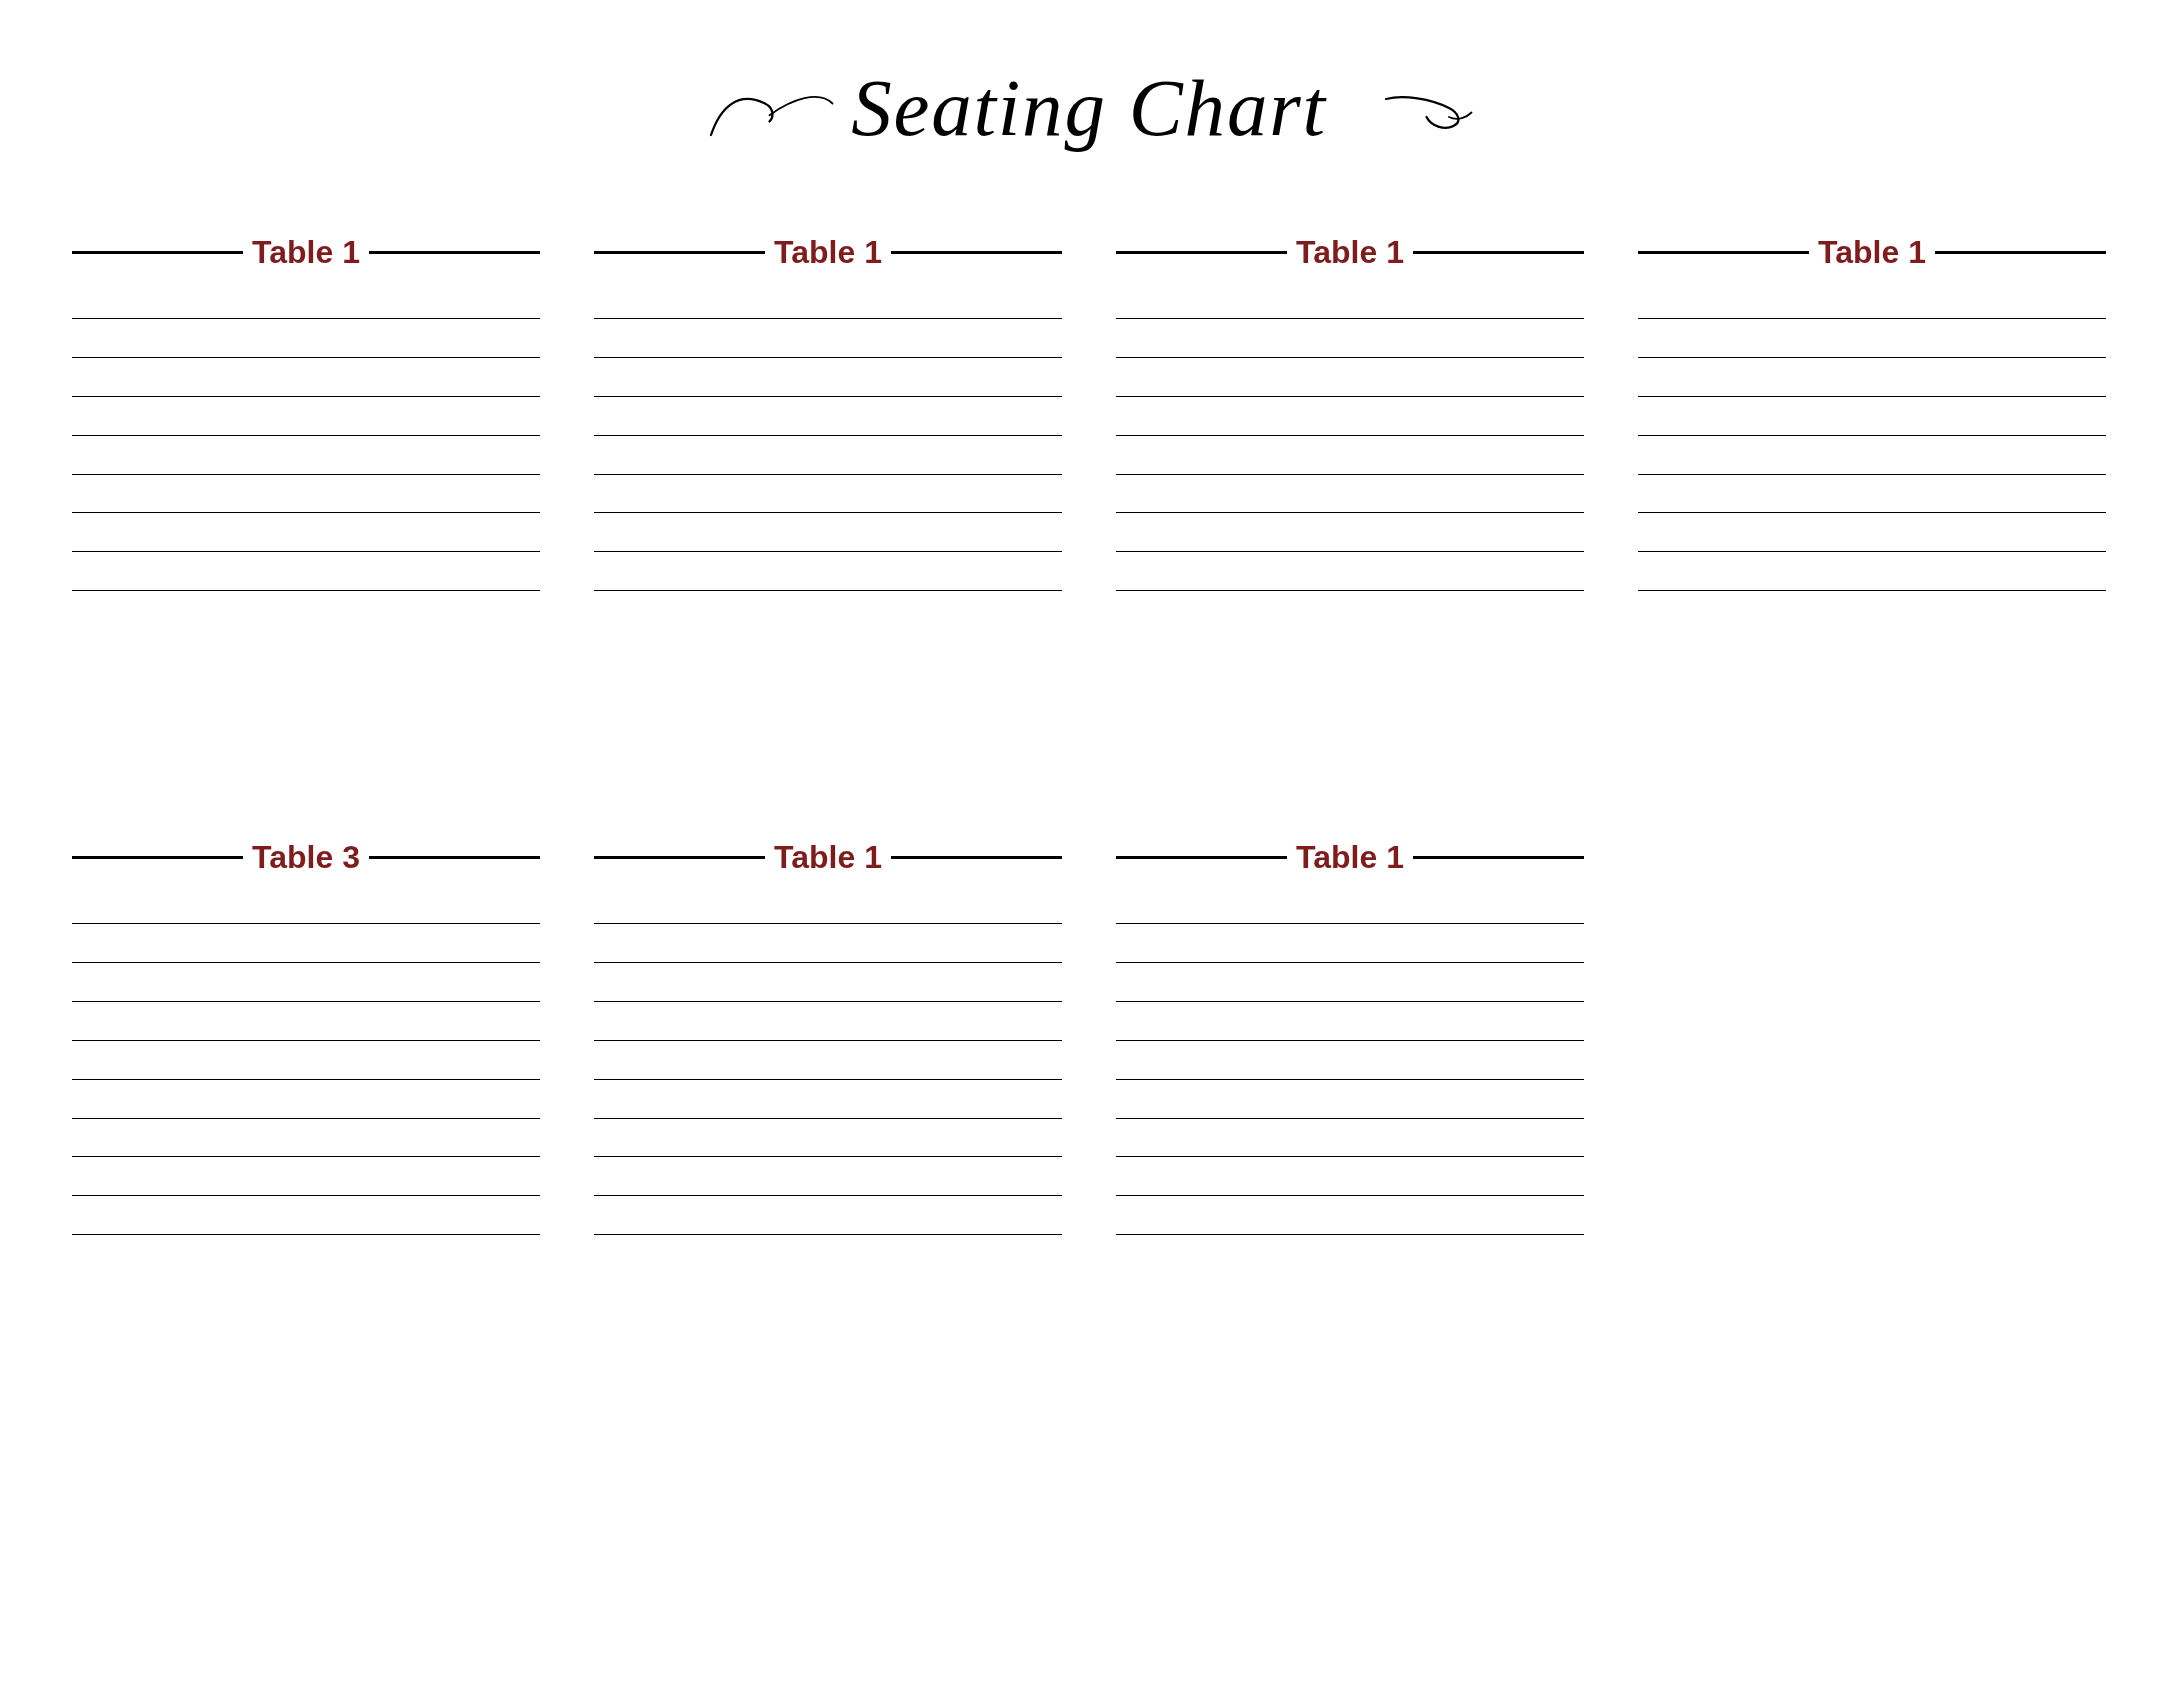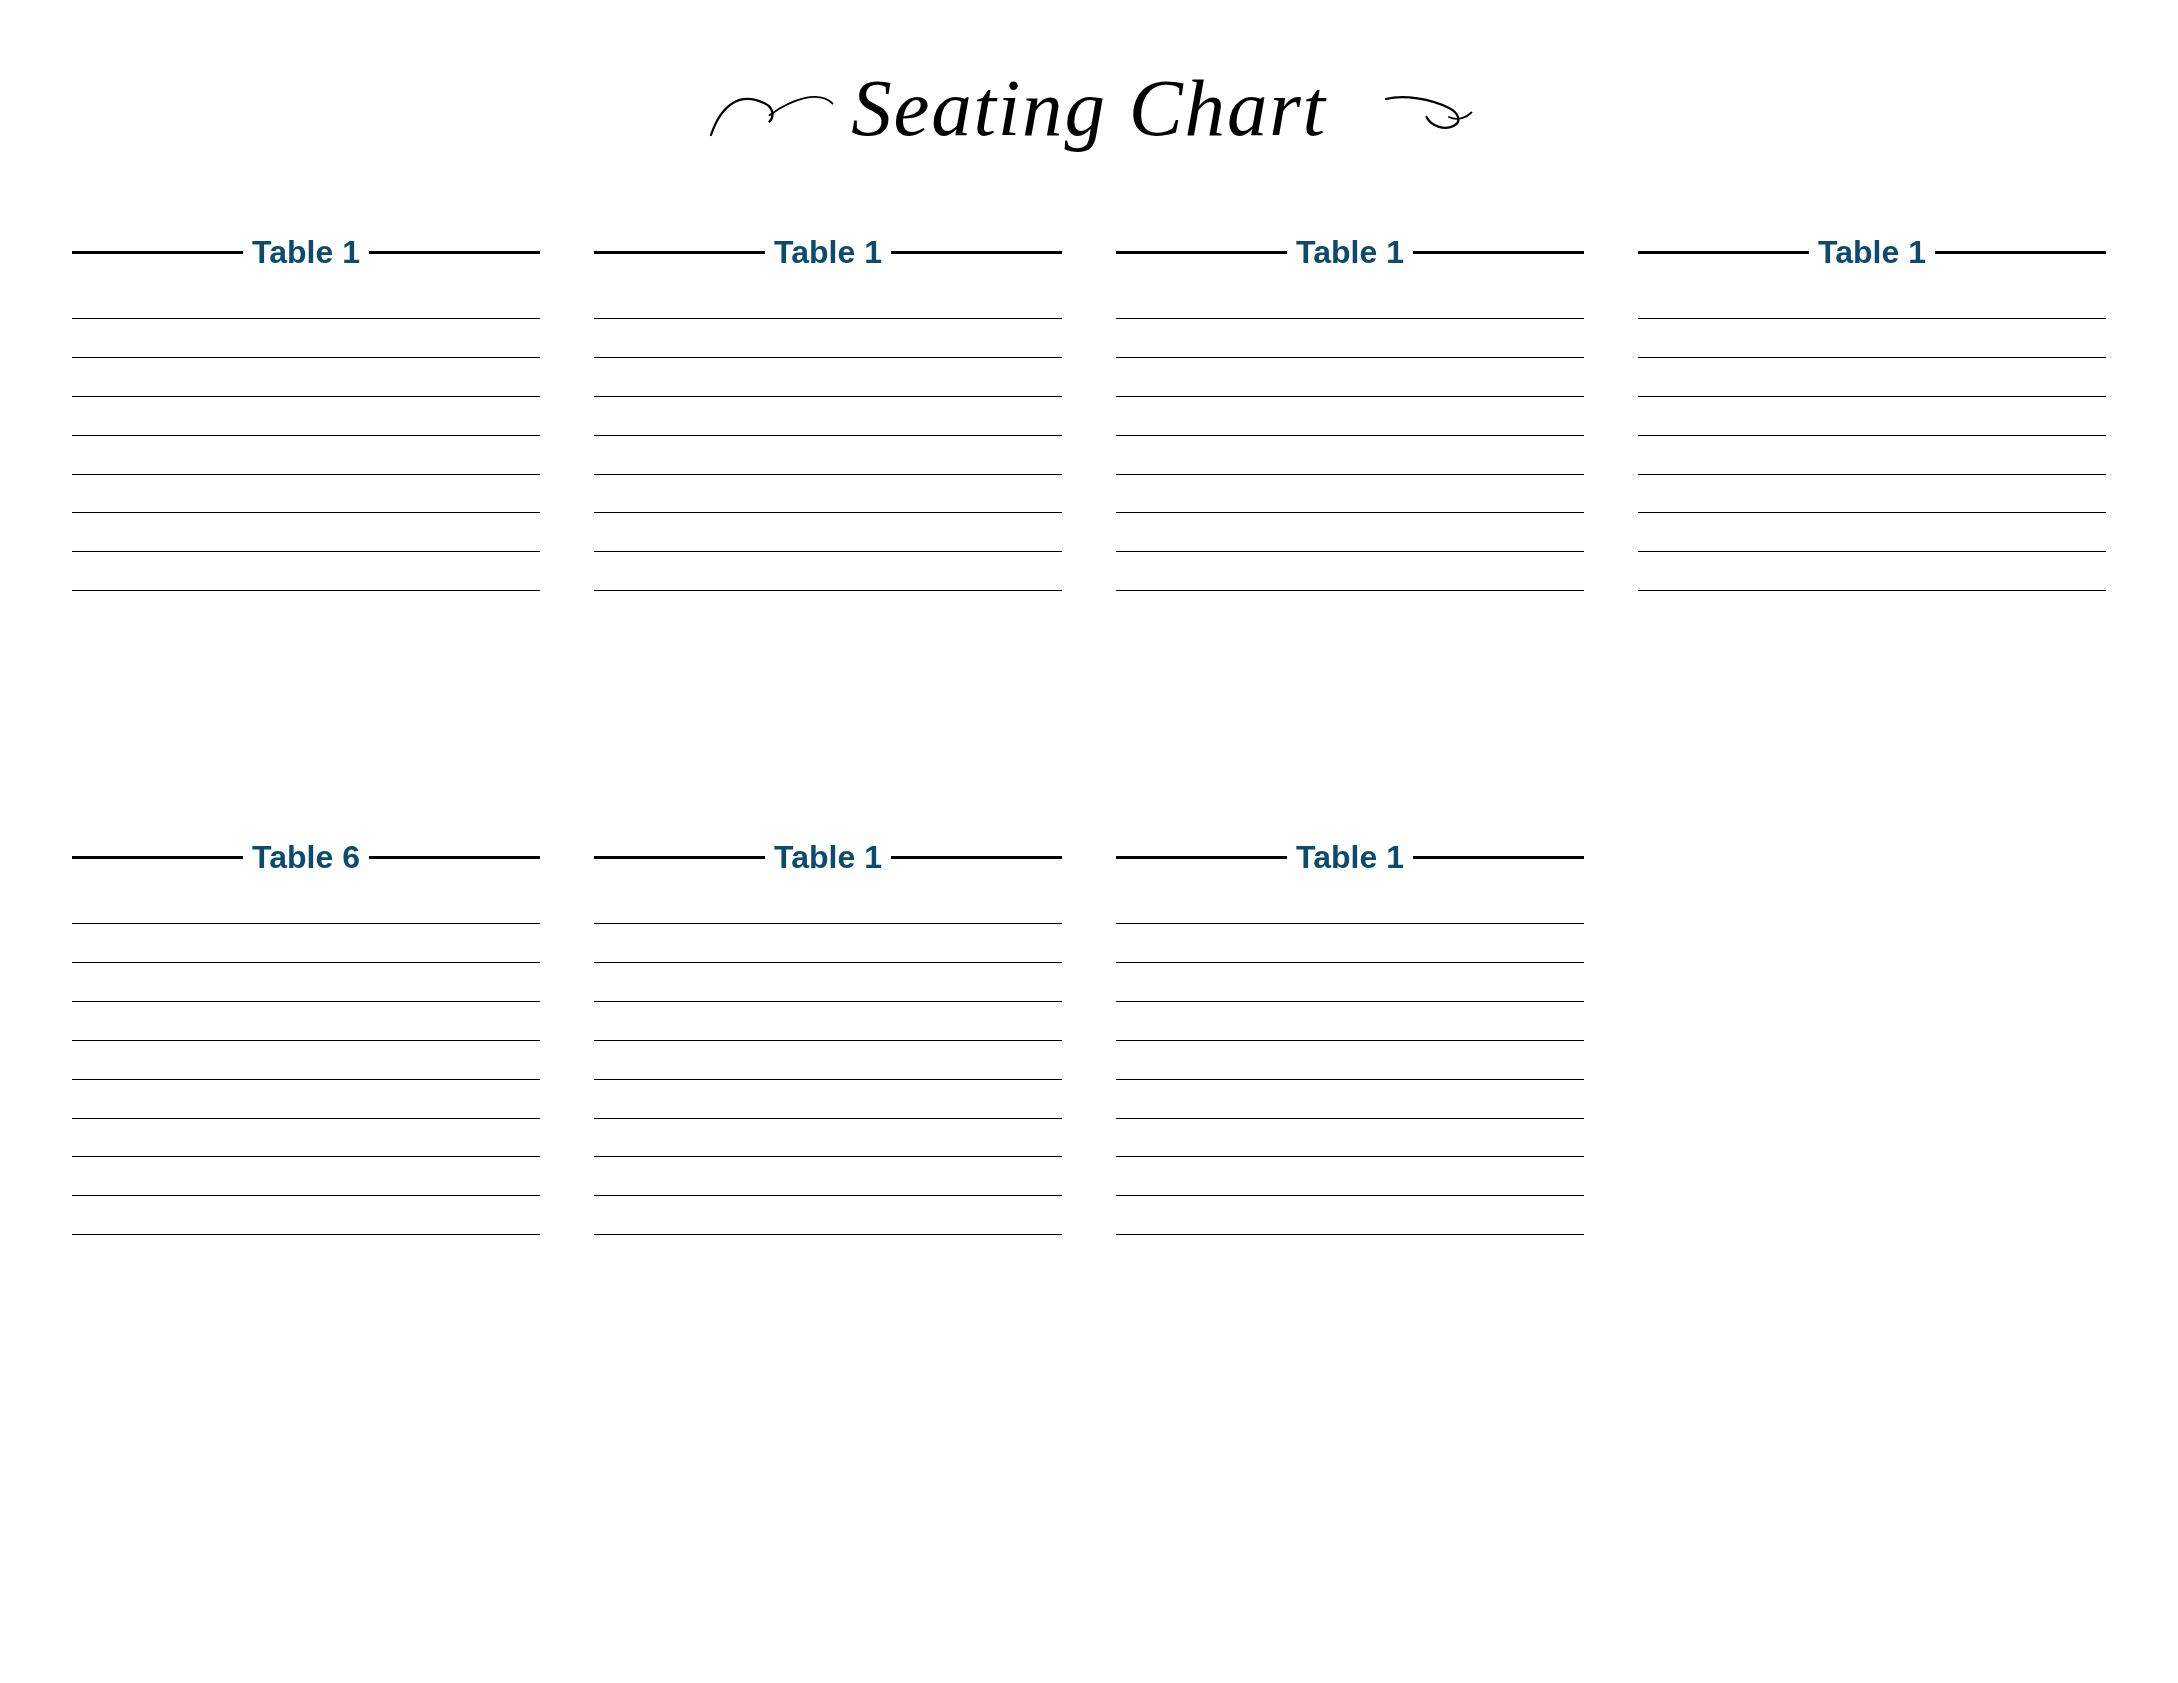--- a/index.html
+++ b/index.html
@@ -57,21 +57,21 @@
     .table-header {
       display: flex;
       align-items: center;
       margin-bottom: 9px;
     }
 
     .table-title {
       font-size: 32px;
       font-weight: 900;
       font-family: Arial Black, Arial, sans-serif;
-      color: #0c4a6e;
+      color: #7f1d1d;
       white-space: nowrap;
       padding: 0 9px;
     }
 
     .header-line-left {
       flex: 1;
       height: 2.7px;
       background: #000000;
     }
 
@@ -179,21 +179,21 @@
           <div class="seat-line"></div>
           <div class="seat-line"></div>
           <div class="seat-line"></div>
           <div class="seat-line"></div>
           <div class="seat-line"></div>
         </div>
       </div>
       <div class="table-section">
         <div class="table-header">
           <div class="header-line-left"></div>
-          <span class="table-title">Table 6</span>
+          <span class="table-title">Table 3</span>
           <div class="header-line-right"></div>
         </div>
         <div class="seat-lines">
           <div class="seat-line"></div>
           <div class="seat-line"></div>
           <div class="seat-line"></div>
           <div class="seat-line"></div>
           <div class="seat-line"></div>
           <div class="seat-line"></div>
           <div class="seat-line"></div>

